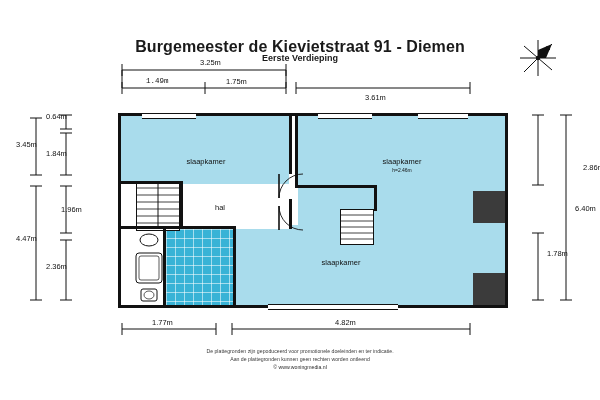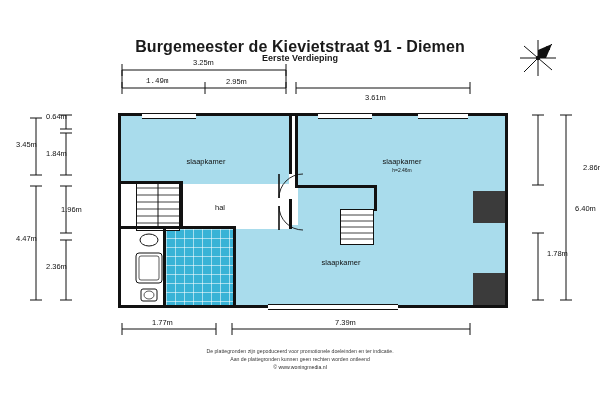--- a/index.html
+++ b/index.html
@@ -145,38 +145,38 @@
 
       <line x1="122" y1="329" x2="216" y2="329"></line>
       <line x1="122" y1="323" x2="122" y2="335"></line>
       <line x1="216" y1="323" x2="216" y2="335"></line>
       <line x1="232" y1="329" x2="470" y2="329"></line>
       <line x1="232" y1="323" x2="232" y2="335"></line>
       <line x1="470" y1="323" x2="470" y2="335"></line>
     </g>
   </svg>
 
-  <div class="dim" style="left:193px;top:58px;">3.25m</div>
+  <div class="dim" style="left:200px;top:58px;">3.25m</div>
   <div class="dim" style="left:146px;top:77px;font-family:Liberation Mono, monospace;">1.49m</div>
-  <div class="dim" style="left:226px;top:77px;">2.95m</div>
+  <div class="dim" style="left:226px;top:77px;">1.75m</div>
   <div class="dim" style="left:365px;top:77px;margin-top:16px;">3.61m</div>
 
   <div class="dimv" style="left:46px;top:112px;">0.64m</div>
   <div class="dimv" style="left:16px;top:140px;">3.45m</div>
   <div class="dimv" style="left:46px;top:149px;">1.84m</div>
   <div class="dimv" style="left:46px;top:205px;margin-left:15px;">1.96m</div>
   <div class="dimv" style="left:16px;top:234px;">4.47m</div>
   <div class="dimv" style="left:46px;top:262px;">2.36m</div>
 
   <div class="dimv" style="left:547px;top:163px;margin-left:36px;">2.86m</div>
   <div class="dimv" style="left:575px;top:204px;">6.40m</div>
   <div class="dimv" style="left:547px;top:249px;">1.78m</div>
 
   <div class="dim" style="left:152px;top:318px;">1.77m</div>
-  <div class="dim" style="left:335px;top:318px;">7.39m</div>
+  <div class="dim" style="left:335px;top:318px;">4.82m</div>
 
   <div class="plan">
     <div class="outer"></div>
 
     <div class="room blue" style="left:3px;top:3px;width:168px;height:68px;"></div>
 
     <div class="room blue" style="left:180px;top:3px;width:207px;height:72px;"></div>
 
     <div class="room blue" style="left:115px;top:112px;width:272px;height:80px;"></div>
     <div class="room blue" style="left:180px;top:75px;width:207px;height:40px;"></div>

